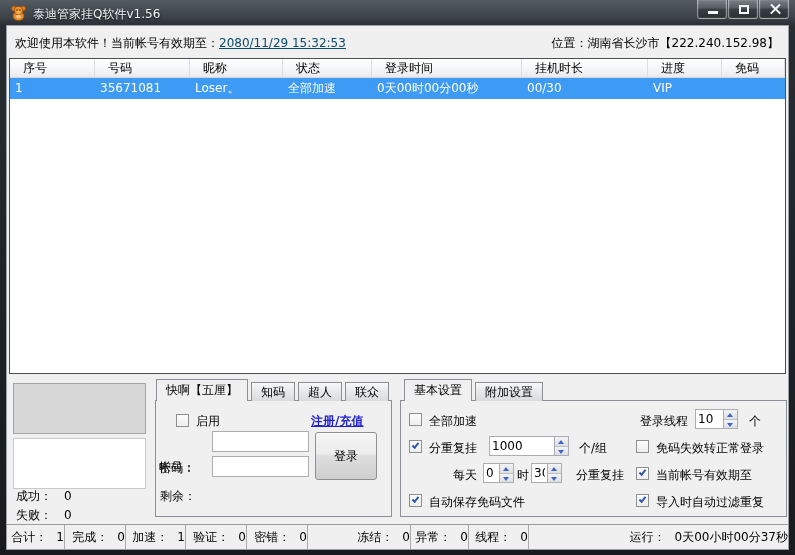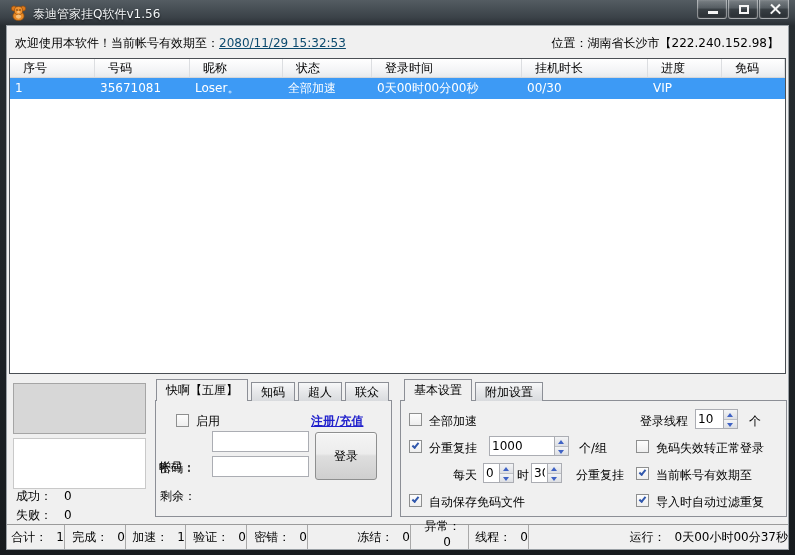--- a/index.html
+++ b/index.html
@@ -273,21 +273,21 @@
           <span class="sval">0</span>
         </div>
       <div class="scell" style="width:61px;">
           <span>密错：</span>
           <span class="sval">0</span>
         </div>
       <div class="scell" style="width:61px;margin-left:42px;">
           <span>冻结：</span>
           <span class="sval">0</span>
         </div>
-      <div class="scell" style="width:58px;flex-direction:column;">
+      <div class="scell" style="width:58px;">
           <span>异常：</span>
           <span class="sval">0</span>
         </div>
       <div class="scell" style="width:60px;">
           <span>线程：</span>
           <span class="sval">0</span>
         </div>
       <div class="scell">
           <span>运行：</span>
           <span class="sval">0天00小时00分37秒</span>

